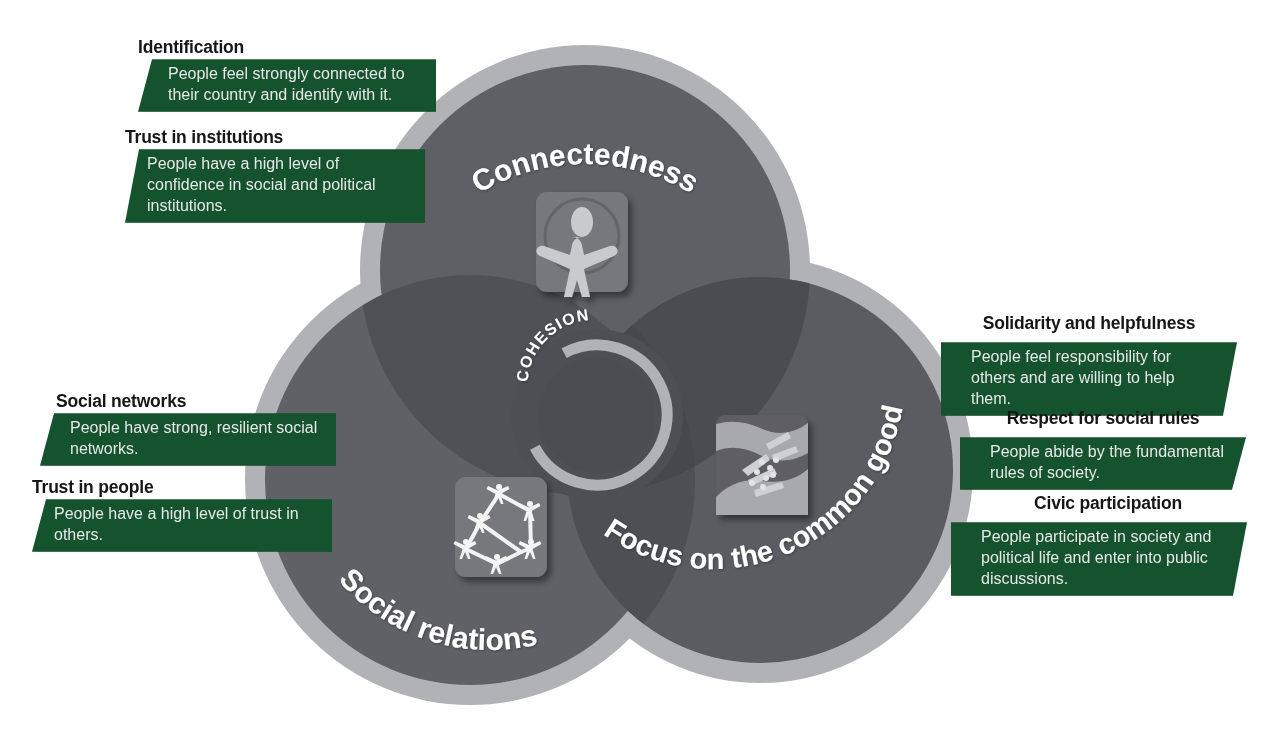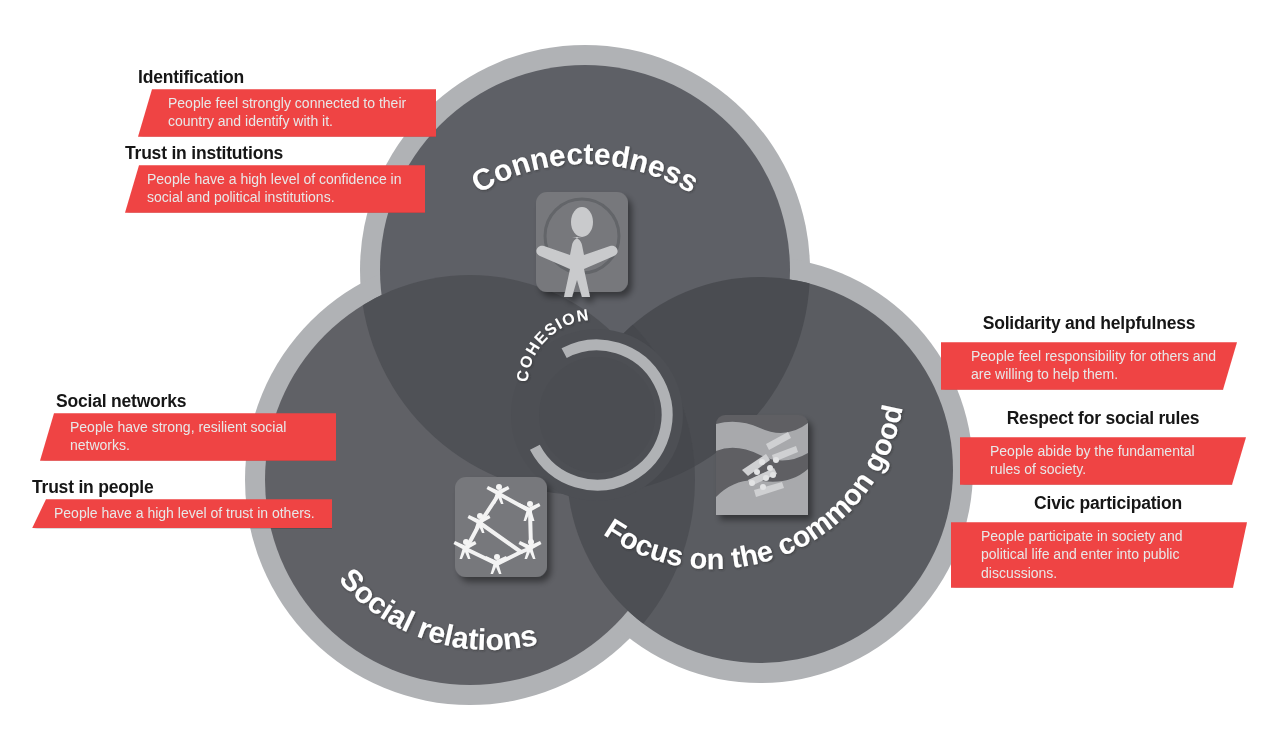--- a/index.html
+++ b/index.html
@@ -15,23 +15,23 @@
 
   
   .panel{position:absolute;}
   .panel .ttl{
     font-size:17.5px;font-weight:bold;color:#161616;
     letter-spacing:-0.2px;line-height:1.1;white-space:nowrap;
     margin:0 0 2px 0;
   }
   .panel .body{
     position:relative;
-    background:#ef4444;
+    background:#14532d;
     color:#e8e8e8;
-    font-size:14px;line-height:1.30;
+    font-size:16px;line-height:1.30;
     padding:5px 12px 6px 20px;
     box-shadow:3px 3px 3px rgba(0,0,0,.30);
   }
   
   .left .body{
     clip-path:polygon(14px 0, 100% 0, 100% 100%, 0 100%);
     padding-left:22px;
   }
   .left .ttl{text-align:left;}
   
@@ -206,26 +206,26 @@
         <circle cx="757" cy="472" r="3"></circle>
           <circle cx="766" cy="478" r="3"></circle>
         <circle cx="776" cy="460" r="3"></circle>
           <circle cx="752" cy="483" r="3"></circle>
         <circle cx="763" cy="487" r="3"></circle>
           <circle cx="773" cy="475" r="3"></circle>
       </g>
     </g>
   </svg>
 
-  <div class="panel left" style="left:138px;top:38px;width:298px;margin-top:30px;">
+  <div class="panel left" style="left:138px;top:38px;width:298px;">
     <div class="ttl">Identification</div>
     <div class="body indent1">People feel strongly connected to their country and identify with it.</div>
   </div>
 
-  <div class="panel left" style="left:125px;top:144px;width:300px;">
+  <div class="panel left" style="left:125px;top:128px;width:300px;">
     <div class="ttl">Trust in institutions</div>
     <div class="body">People have a high level of confidence in social and political institutions.</div>
   </div>
 
 
   <div class="panel left" style="left:40px;top:392px;width:296px;">
     <div class="ttl" style="padding-left:16px;">Social networks</div>
     <div class="body indent1">People have strong, resilient social networks.</div>
   </div>
 

